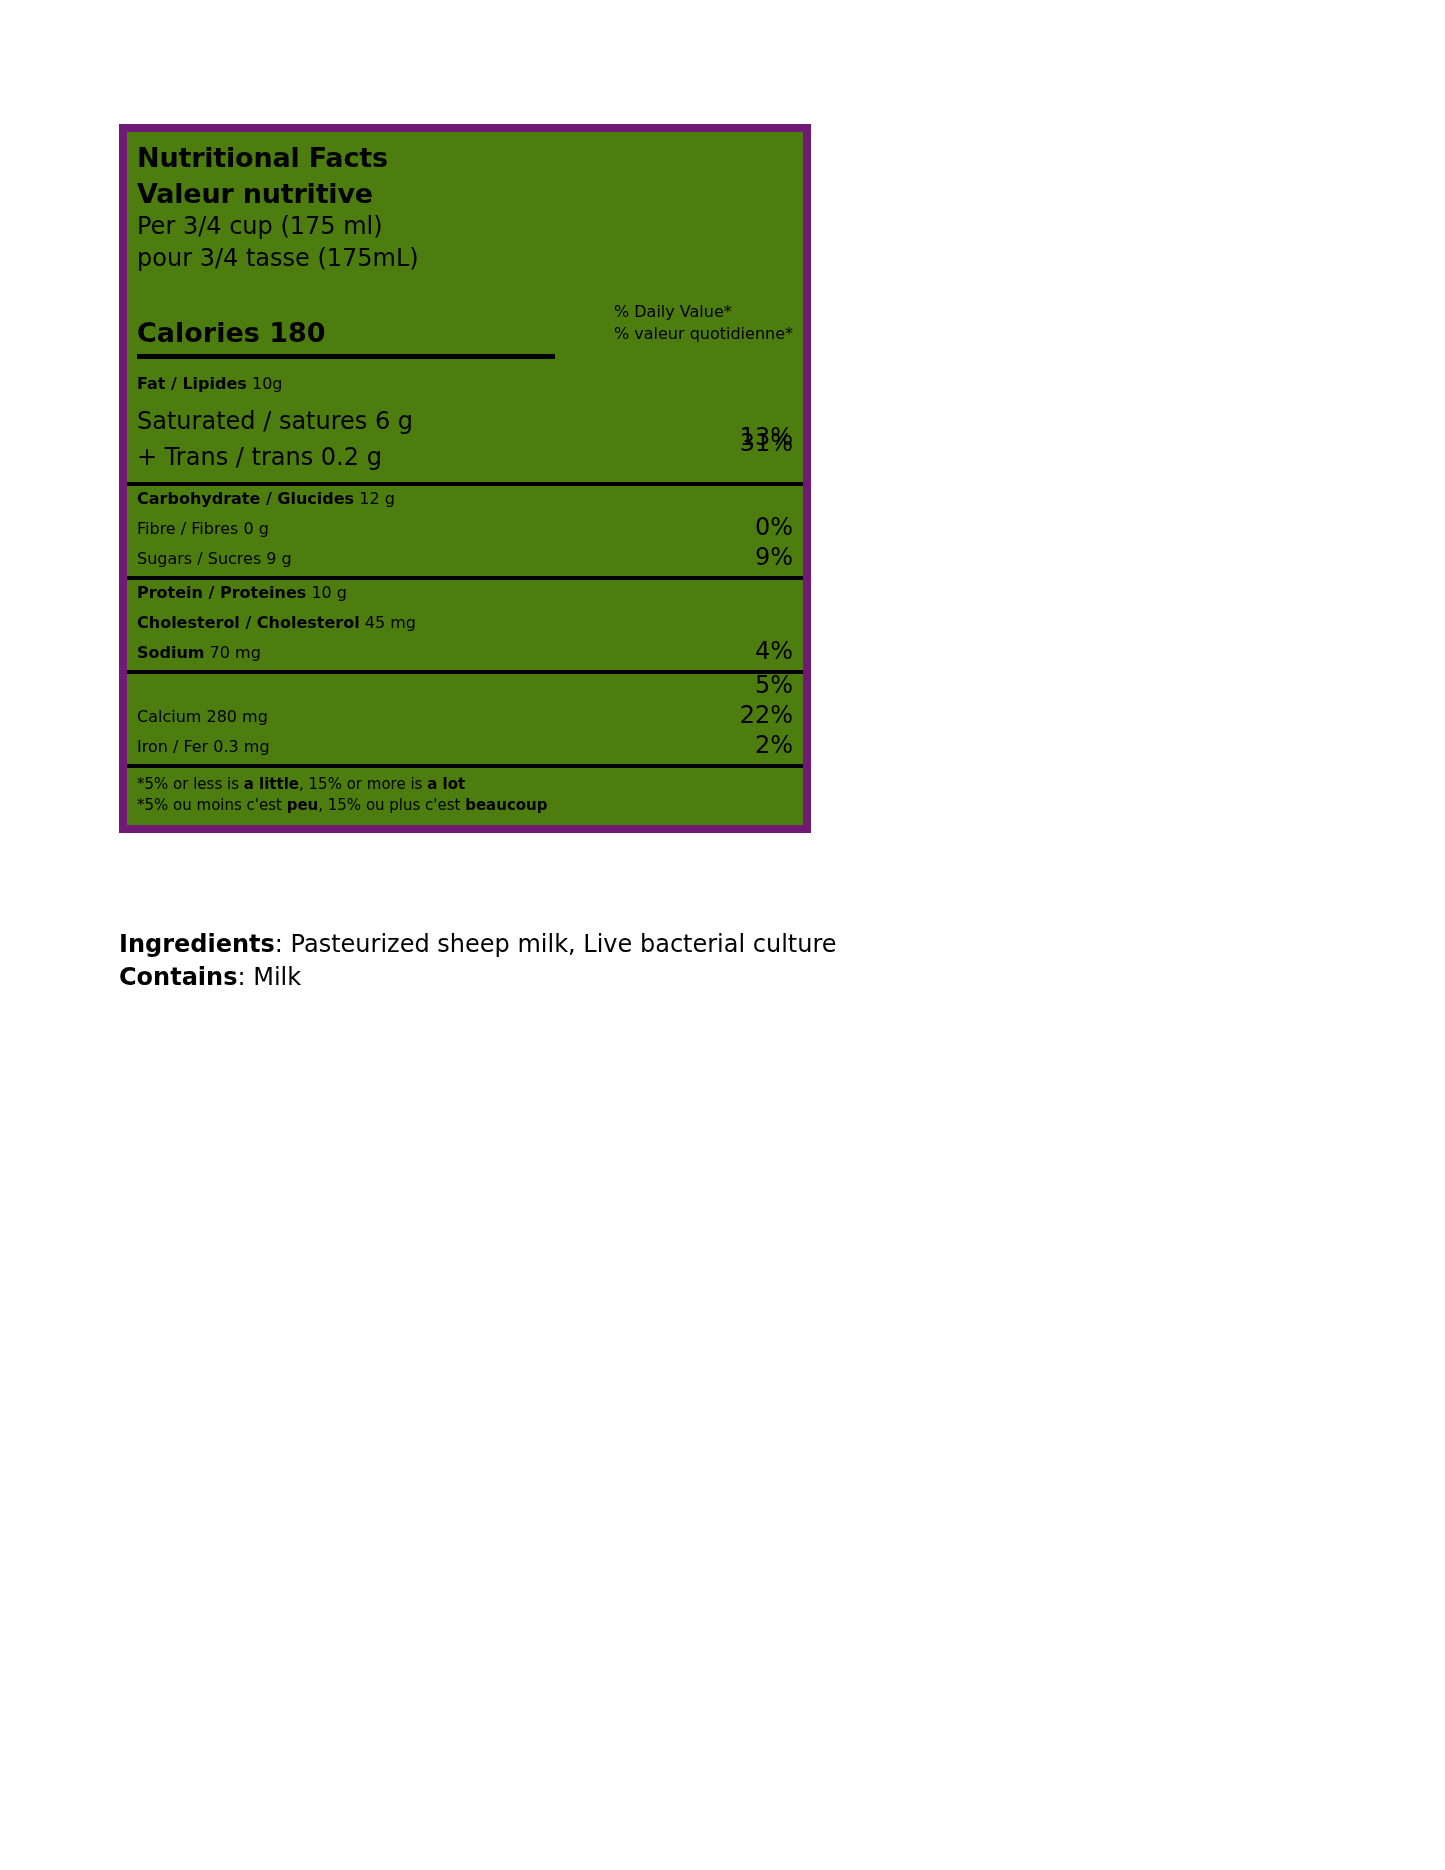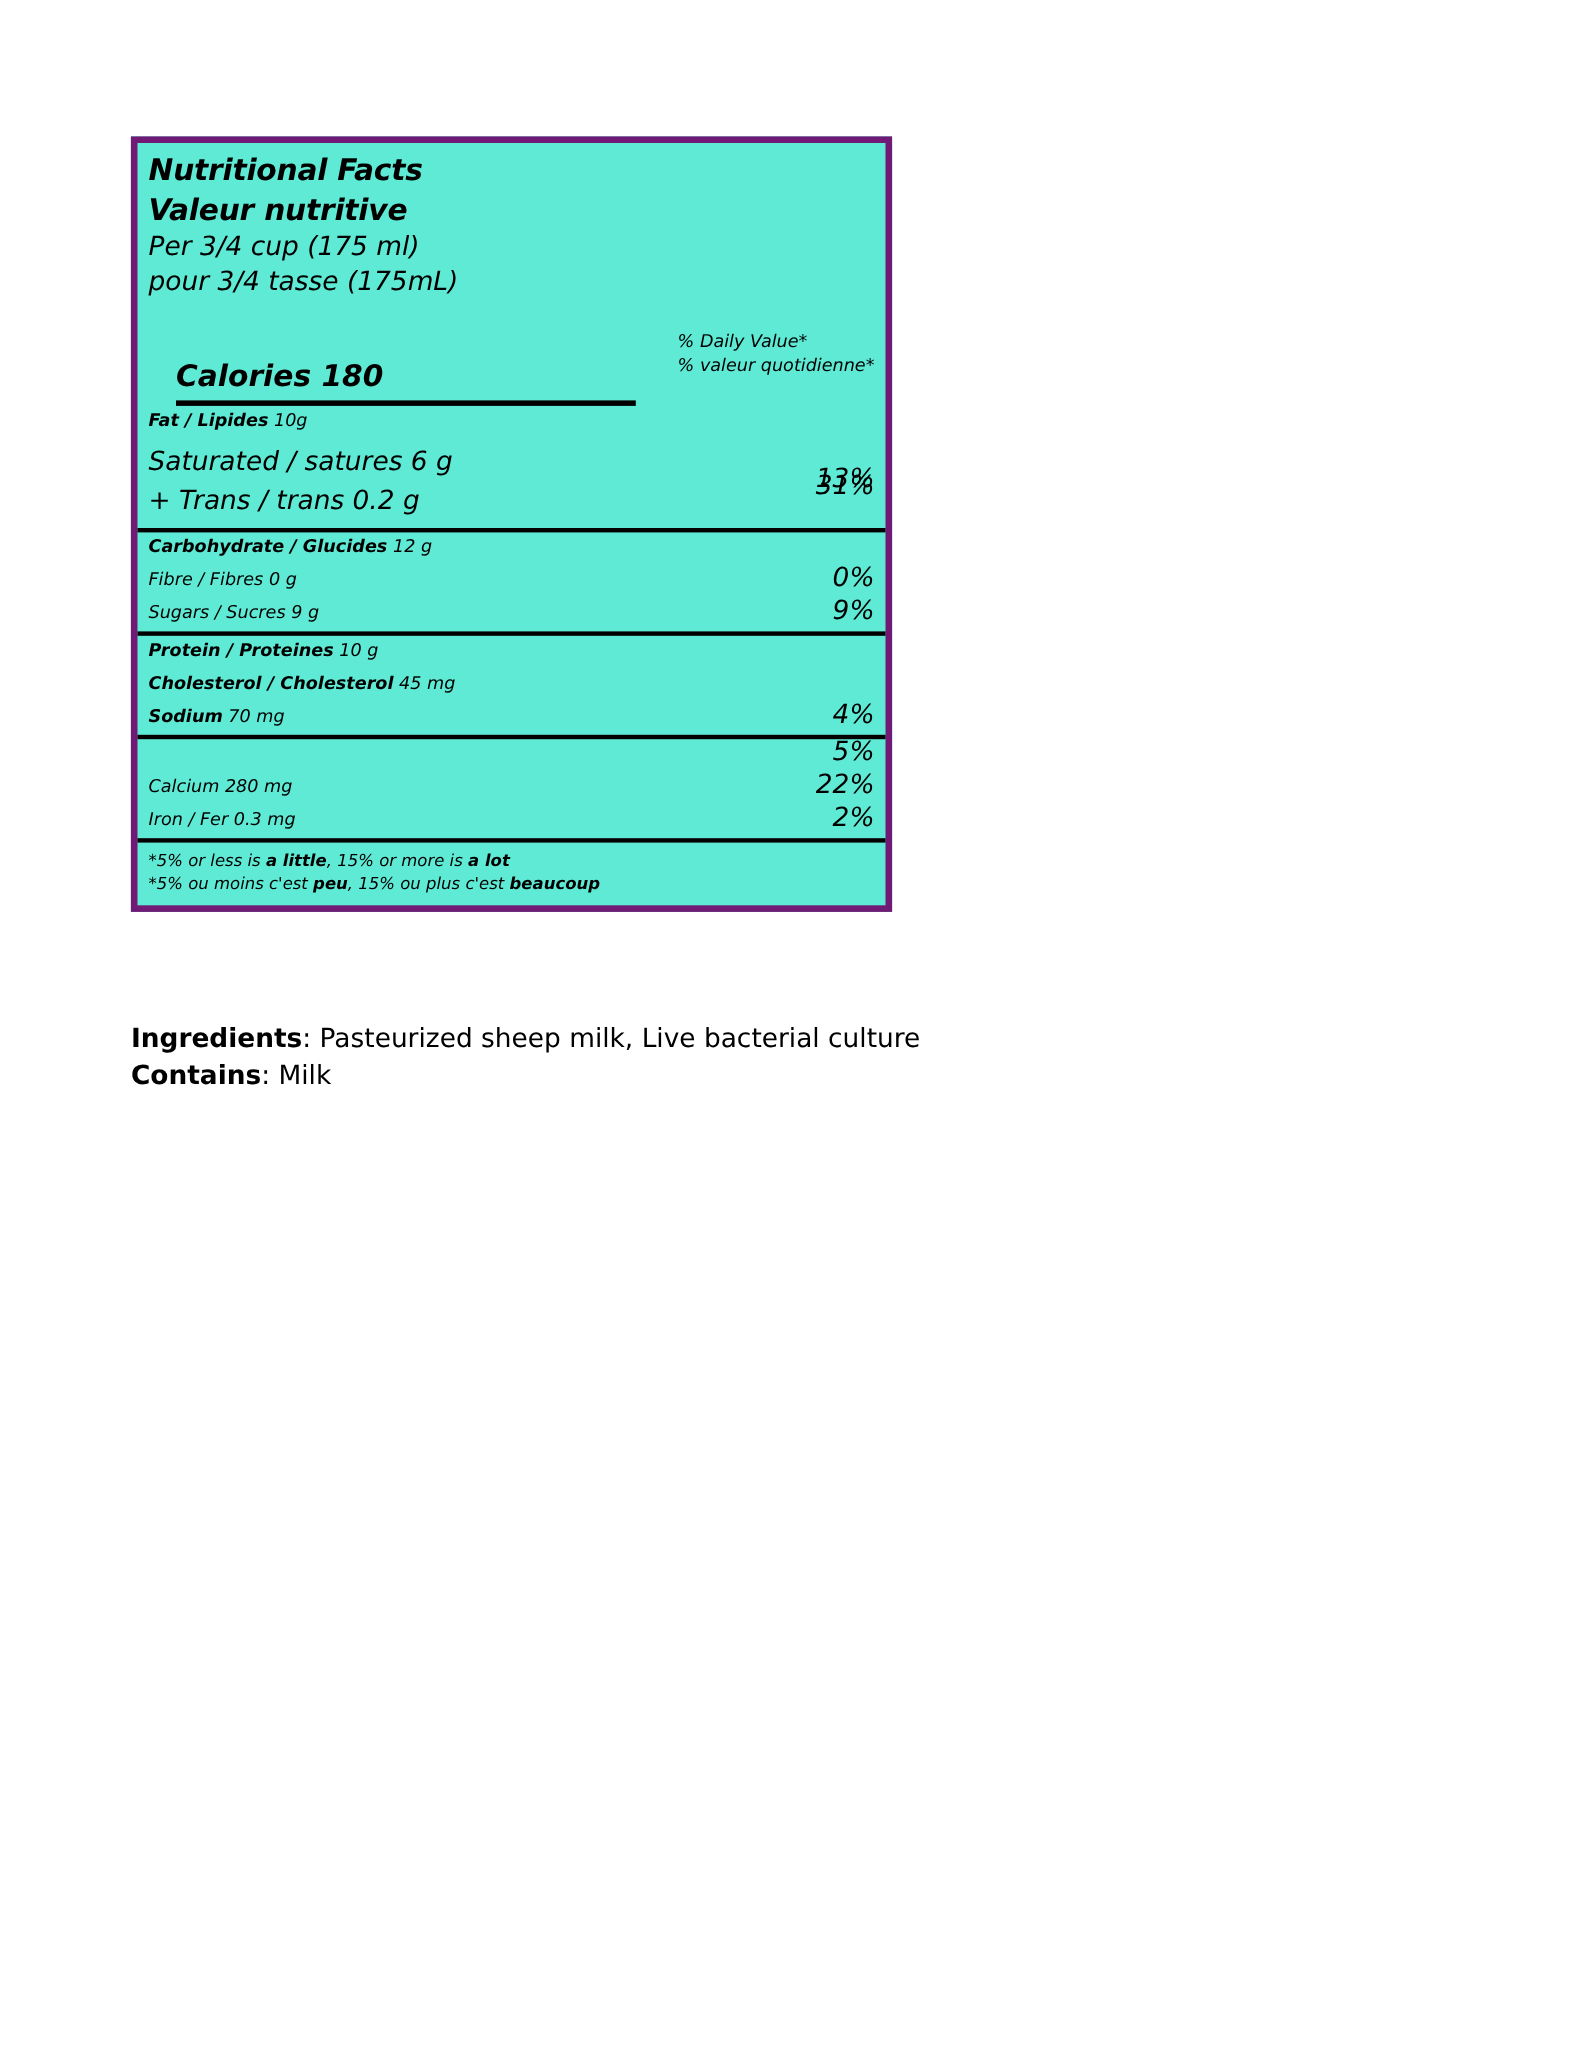--- a/index.html
+++ b/index.html
@@ -24,23 +24,22 @@
     height: 1870px;
   }
 
   
   .nf-panel {
     position: absolute;
     left: 119px;
     top: 124px;
     width: 692px;
     box-sizing: border-box;
-    border: 6px solid #701a75;
-    background: #5eead4;
-    font-style: italic;
+    border: 8px solid #701a75;
+    background: #4d7c0f;
   }
 
   .nf-inner {
     padding: 0;
   }
 
   
   .nf-header {
     padding: 8px 10px 0 10px;
   }
@@ -68,23 +67,22 @@
     position: absolute;
     right: 10px;
     top: 26px;
     font-size: 16px;
     line-height: 1.38;
     white-space: nowrap;
   }
   .nf-calories-wrap {
     position: absolute;
     left: 10px;
-    bottom: 0;
+    bottom: 12px;
     width: 418px;
-    margin-left: 25px;
   }
   .nf-calories {
     font-size: 27px;
     font-weight: bold;
     line-height: 1.2;
     padding-bottom: 4px;
     white-space: nowrap;
   }
   .nf-calories-rule {
     height: 5px;

